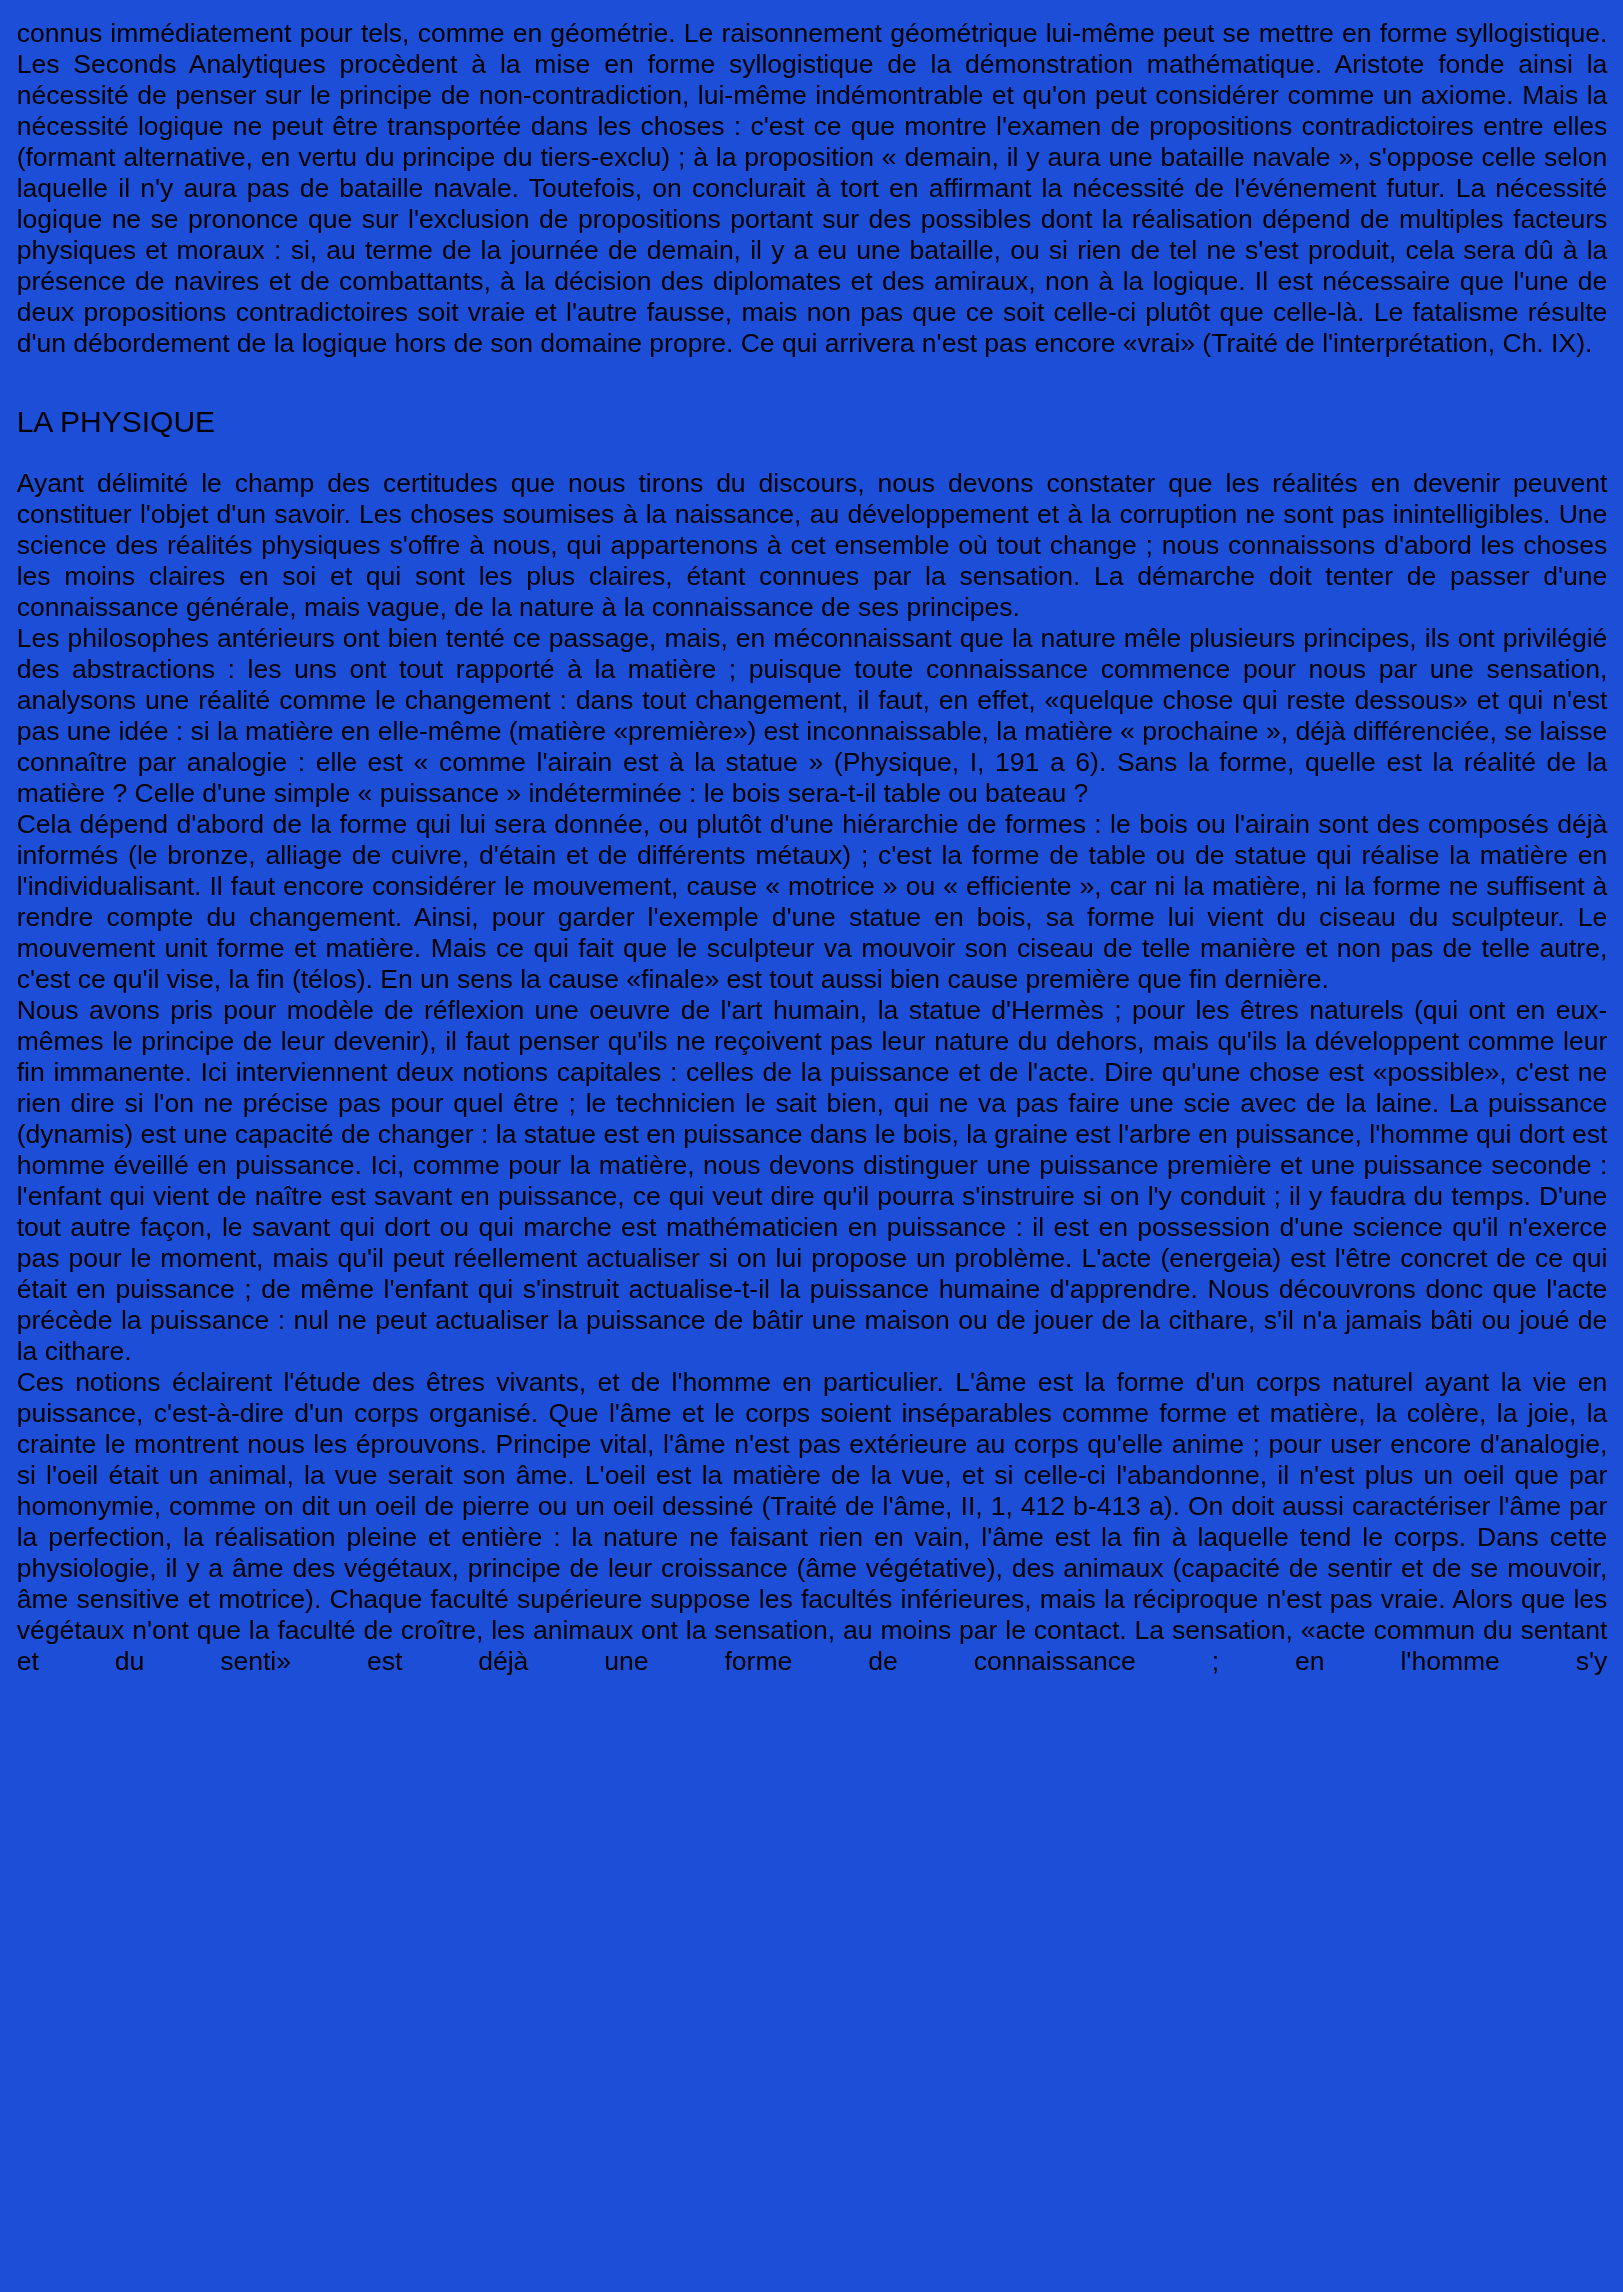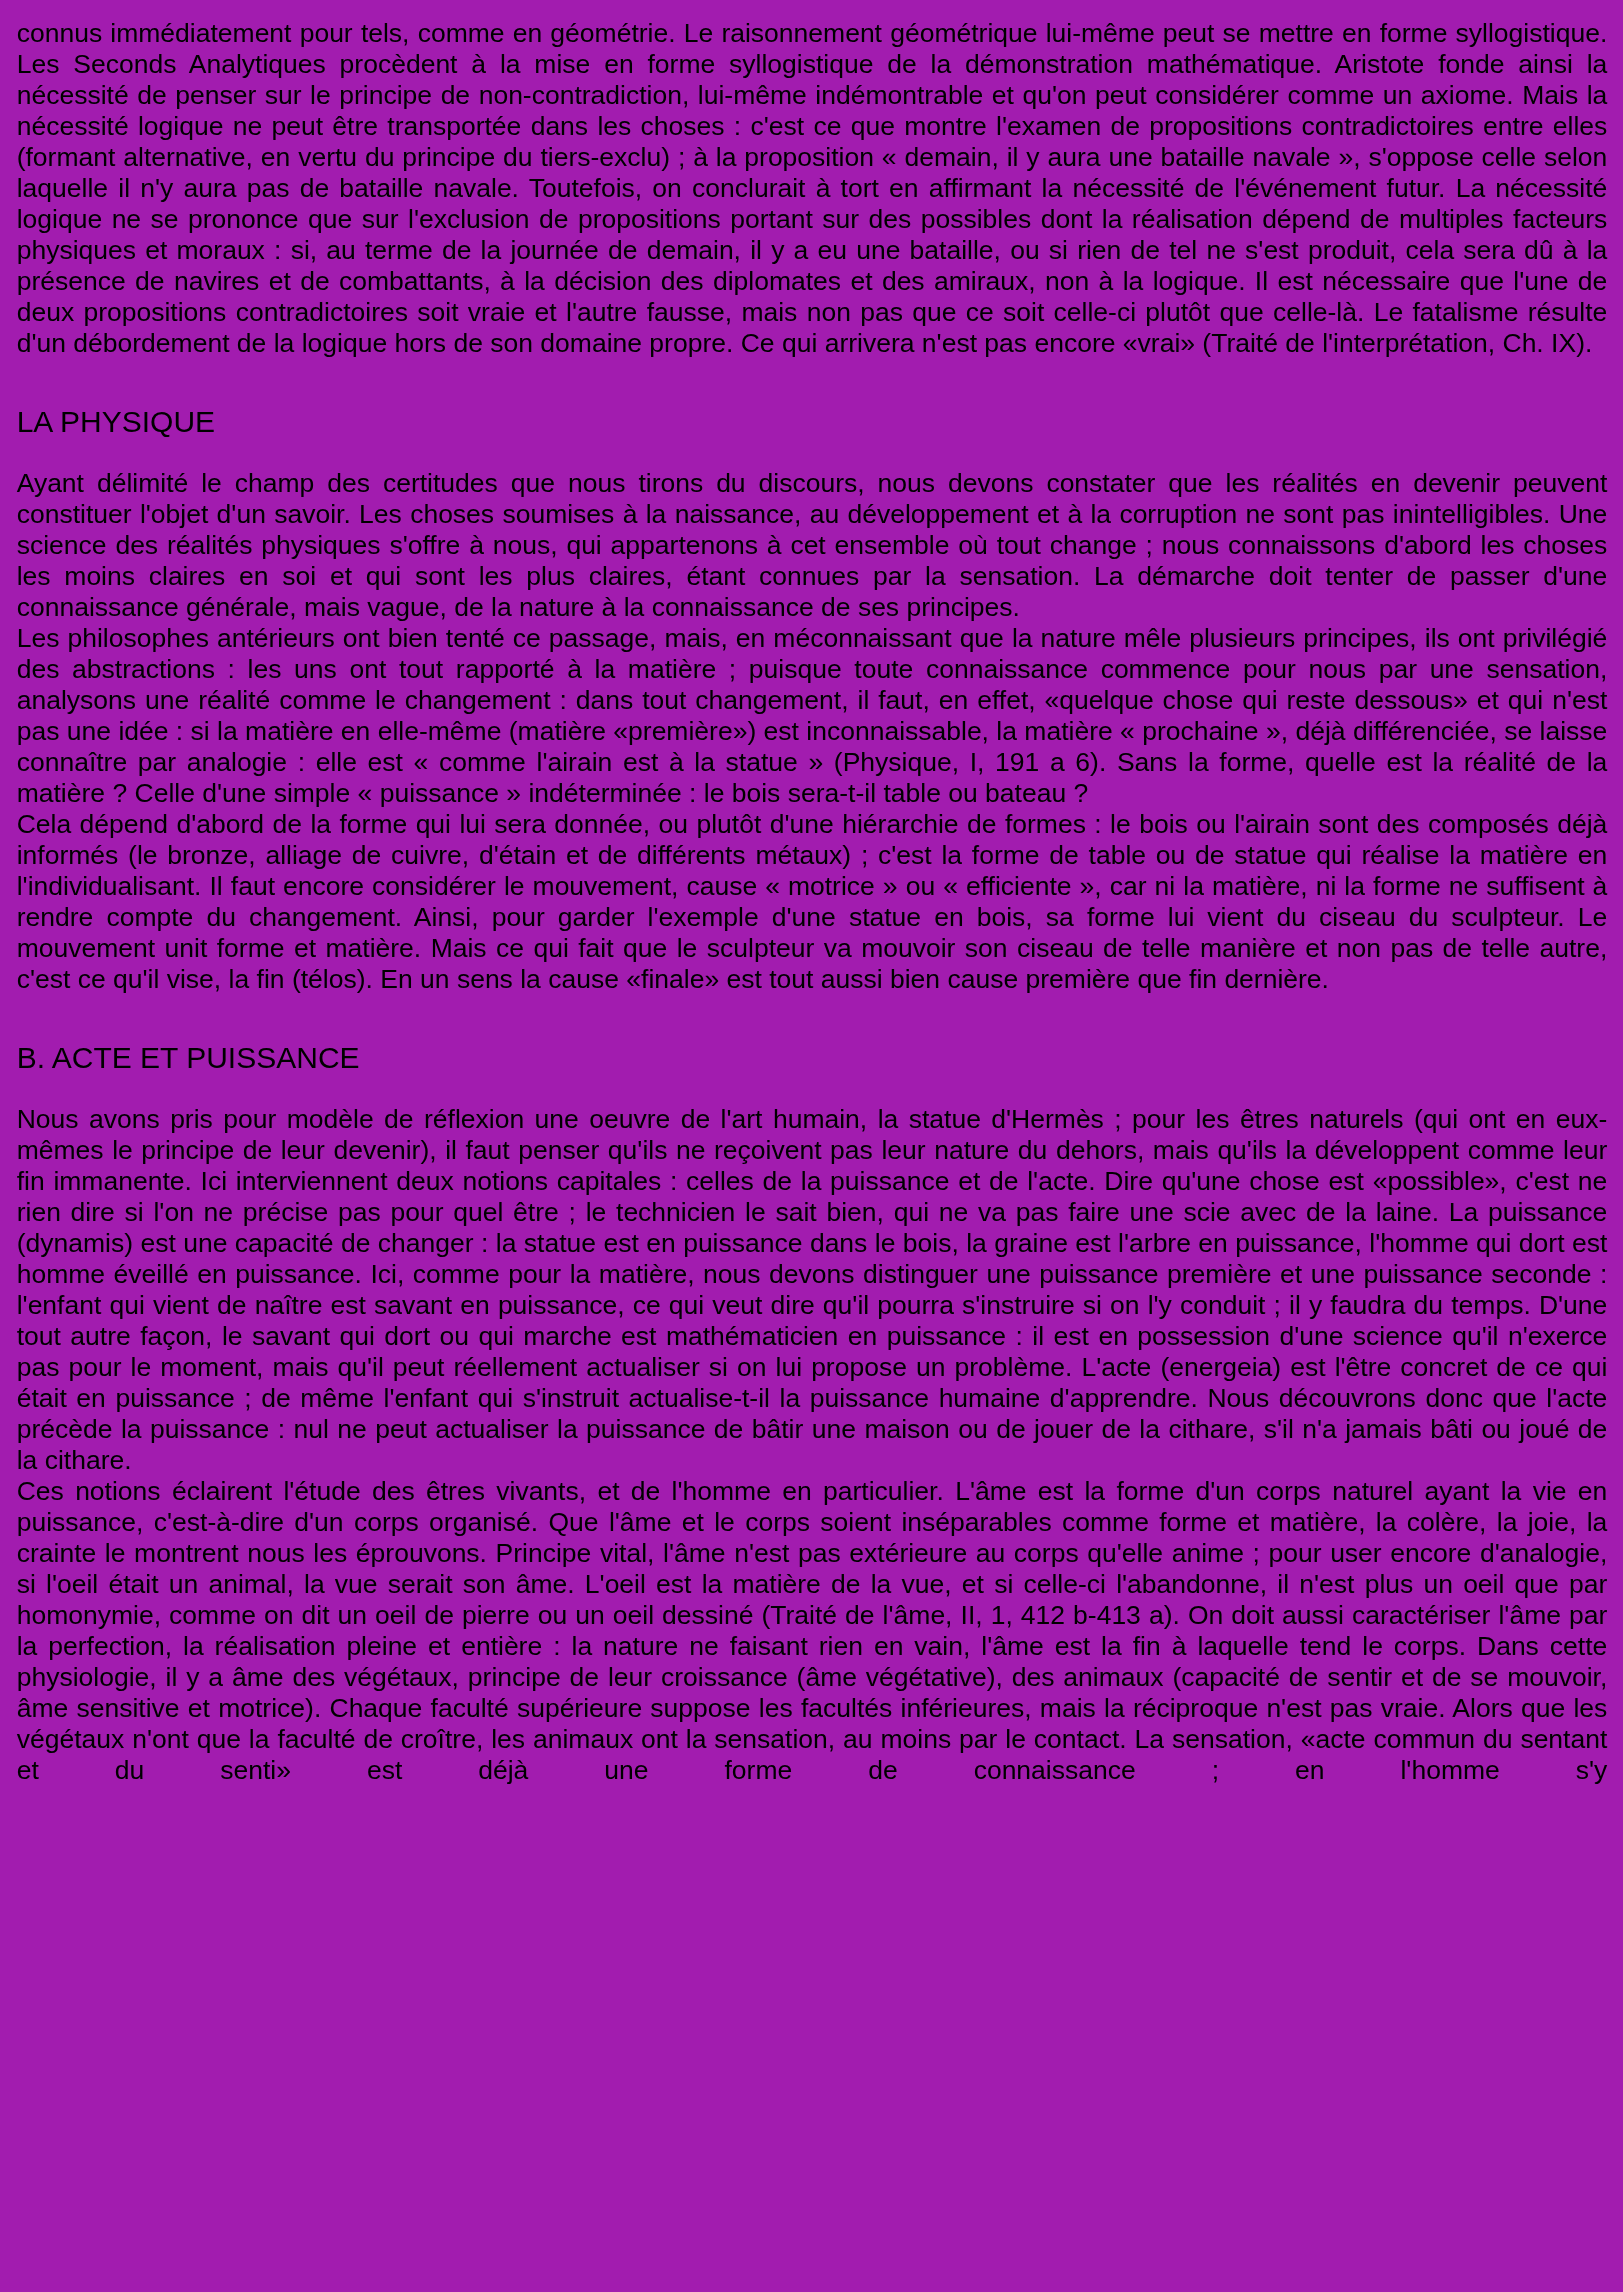--- a/index.html
+++ b/index.html
@@ -7,21 +7,21 @@
     margin: 0;
     padding: 0;
     background: #ffffff;
   }
   .page {
     position: relative;
     width: 1623px;
     height: 2293px;
     box-sizing: border-box;
     padding: 17.6px 15.7px 0 16.7px;
-    background: #a21caf;
+    background: #1d4ed8;
     color: #000000;
     font-family: "Liberation Sans", "DejaVu Sans", sans-serif;
     font-size: 26.5px;
     line-height: 31px;
     overflow: hidden;
   }
   .para {
     margin: 0;
     text-align: justify;
   }
@@ -46,21 +46,20 @@
 
   <h2 class="heading">LA PHYSIQUE</h2>
 
   <p class="para">Ayant délimité le champ des certitudes que nous tirons du discours, nous devons constater que les réalités en devenir peuvent constituer l'objet d'un savoir. Les choses soumises à la naissance, au développement et à la corruption ne sont pas inintelligibles. Une science des réalités physiques s'offre à nous, qui appartenons à cet ensemble où tout change ; nous connaissons d'abord les choses les moins claires en soi et qui sont les plus claires, étant connues par la sensation. La démarche doit tenter de passer d'une connaissance générale, mais vague, de la nature à la connaissance de ses principes.</p>
 
 
   <p class="para">Les philosophes antérieurs ont bien tenté ce passage, mais, en méconnaissant que la nature mêle plusieurs principes, ils ont privilégié des abstractions : les uns ont tout rapporté à la matière ; puisque toute connaissance commence pour nous par une sensation, analysons une réalité comme le changement : dans tout changement, il faut, en effet, «quelque chose qui reste dessous» et qui n'est pas une idée : si la matière en elle-même (matière «première») est inconnaissable, la matière « prochaine », déjà différenciée, se laisse connaître par analogie : elle est « comme l'airain est à la statue » (Physique, I, 191 a 6). Sans la forme, quelle est la réalité de la matière ? Celle d'une simple « puissance » indéterminée : le bois sera-t-il table ou bateau ?</p>
 
   <p class="para">Cela dépend d'abord de la forme qui lui sera donnée, ou plutôt d'une hiérarchie de formes : le bois ou l'airain sont des composés déjà informés (le bronze, alliage de cuivre, d'étain et de différents métaux) ; c'est la forme de table ou de statue qui réalise la matière en l'individualisant. Il faut encore considérer le mouvement, cause « motrice » ou « efficiente », car ni la matière, ni la forme ne suffisent à rendre compte du changement. Ainsi, pour garder l'exemple d'une statue en bois, sa forme lui vient du ciseau du sculpteur. Le mouvement unit forme et matière. Mais ce qui fait que le sculpteur va mouvoir son ciseau de telle manière et non pas de telle autre, c'est ce qu'il vise, la fin (télos). En un sens la cause «finale» est tout aussi bien cause première que fin dernière.</p>
 
-  <h2 class="heading">B. ACTE ET PUISSANCE</h2>
 
   <p class="para">Nous avons pris pour modèle de réflexion une oeuvre de l'art humain, la statue d'Hermès ; pour les êtres naturels (qui ont en eux-mêmes le principe de leur devenir), il faut penser qu'ils ne reçoivent pas leur nature du dehors, mais qu'ils la développent comme leur fin immanente. Ici interviennent deux notions capitales : celles de la puissance et de l'acte. Dire qu'une chose est «possible», c'est ne rien dire si l'on ne précise pas pour quel être ; le technicien le sait bien, qui ne va pas faire une scie avec de la laine. La puissance (dynamis) est une capacité de changer : la statue est en puissance dans le bois, la graine est l'arbre en puissance, l'homme qui dort est homme éveillé en puissance. Ici, comme pour la matière, nous devons distinguer une puissance première et une puissance seconde : l'enfant qui vient de naître est savant en puissance, ce qui veut dire qu'il pourra s'instruire si on l'y conduit ; il y faudra du temps. D'une tout autre façon, le savant qui dort ou qui marche est mathématicien en puissance : il est en possession d'une science qu'il n'exerce pas pour le moment, mais qu'il peut réellement actualiser si on lui propose un problème. L'acte (energeia) est l'être concret de ce qui était en puissance ; de même l'enfant qui s'instruit actualise-t-il la puissance humaine d'apprendre. Nous découvrons donc que l'acte précède la puissance : nul ne peut actualiser la puissance de bâtir une maison ou de jouer de la cithare, s'il n'a jamais bâti ou joué de la cithare.</p>
 
 
   <p class="para cutoff">Ces notions éclairent l'étude des êtres vivants, et de l'homme en particulier. L'âme est la forme d'un corps naturel ayant la vie en puissance, c'est-à-dire d'un corps organisé. Que l'âme et le corps soient inséparables comme forme et matière, la colère, la joie, la crainte le montrent nous les éprouvons. Principe vital, l'âme n'est pas extérieure au corps qu'elle anime ; pour user encore d'analogie, si l'oeil était un animal, la vue serait son âme. L'oeil est la matière de la vue, et si celle-ci l'abandonne, il n'est plus un oeil que par homonymie, comme on dit un oeil de pierre ou un oeil dessiné (Traité de l'âme, II, 1, 412 b-413 a). On doit aussi caractériser l'âme par la perfection, la réalisation pleine et entière : la nature ne faisant rien en vain, l'âme est la fin à laquelle tend le corps. Dans cette physiologie, il y a âme des végétaux, principe de leur croissance (âme végétative), des animaux (capacité de sentir et de se mouvoir, âme sensitive et motrice). Chaque faculté supérieure suppose les facultés inférieures, mais la réciproque n'est pas vraie. Alors que les végétaux n'ont que la faculté de croître, les animaux ont la sensation, au moins par le contact. La sensation, «acte commun du sentant et du senti» est déjà une forme de connaissance ; en l'homme s'y</p>
 
 </main>
 
 
 </body></html>

